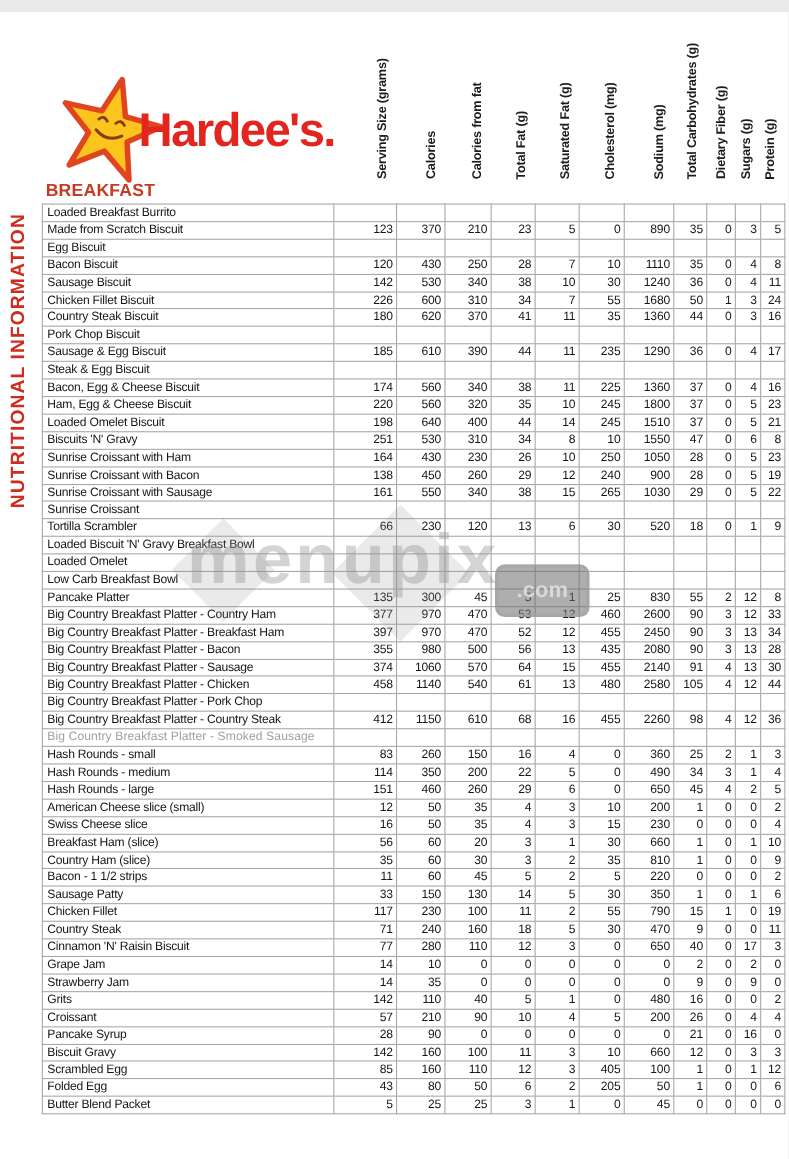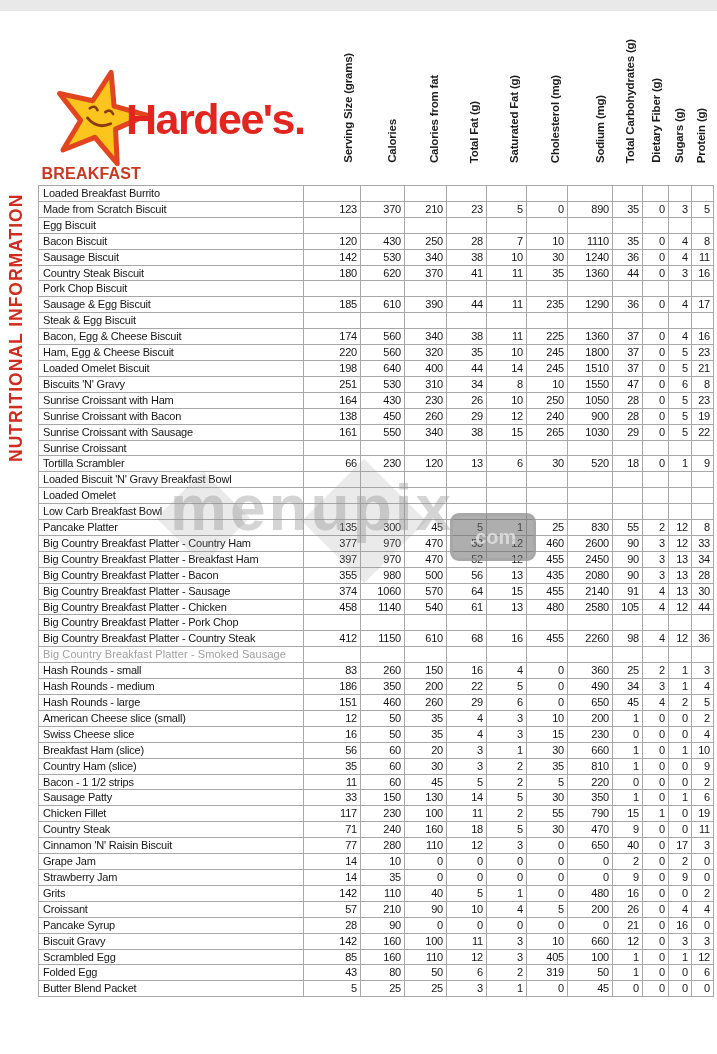--- a/index.html
+++ b/index.html
@@ -214,20 +214,34 @@
             <td class="num">38</td>
             <td class="num">10</td>
             <td class="num">30</td>
             <td class="num">1240</td>
             <td class="num">36</td>
             <td class="num">0</td>
             <td class="num">4</td>
             <td class="num">11</td>
           </tr>
           <tr>
+            <td class="lbl">Chicken Fillet Biscuit</td>
+            <td class="num">226</td>
+            <td class="num">600</td>
+            <td class="num">310</td>
+            <td class="num">34</td>
+            <td class="num">7</td>
+            <td class="num">55</td>
+            <td class="num">1680</td>
+            <td class="num">50</td>
+            <td class="num">1</td>
+            <td class="num">3</td>
+            <td class="num">24</td>
+          </tr>
+          <tr>
             <td class="lbl">Country Steak Biscuit</td>
             <td class="num">180</td>
             <td class="num">620</td>
             <td class="num">370</td>
             <td class="num">41</td>
             <td class="num">11</td>
             <td class="num">35</td>
             <td class="num">1360</td>
             <td class="num">44</td>
             <td class="num">0</td>
@@ -579,21 +593,21 @@
             <td class="num">4</td>
             <td class="num">0</td>
             <td class="num">360</td>
             <td class="num">25</td>
             <td class="num">2</td>
             <td class="num">1</td>
             <td class="num">3</td>
           </tr>
           <tr>
             <td class="lbl">Hash Rounds - medium</td>
-            <td class="num">186</td>
+            <td class="num">114</td>
             <td class="num">350</td>
             <td class="num">200</td>
             <td class="num">22</td>
             <td class="num">5</td>
             <td class="num">0</td>
             <td class="num">490</td>
             <td class="num">34</td>
             <td class="num">3</td>
             <td class="num">1</td>
             <td class="num">4</td>
@@ -836,21 +850,21 @@
             <td class="num">1</td>
             <td class="num">12</td>
           </tr>
           <tr>
             <td class="lbl">Folded Egg</td>
             <td class="num">43</td>
             <td class="num">80</td>
             <td class="num">50</td>
             <td class="num">6</td>
             <td class="num">2</td>
-            <td class="num">319</td>
+            <td class="num">205</td>
             <td class="num">50</td>
             <td class="num">1</td>
             <td class="num">0</td>
             <td class="num">0</td>
             <td class="num">6</td>
           </tr>
           <tr>
             <td class="lbl">Butter Blend Packet</td>
             <td class="num">5</td>
             <td class="num">25</td>

